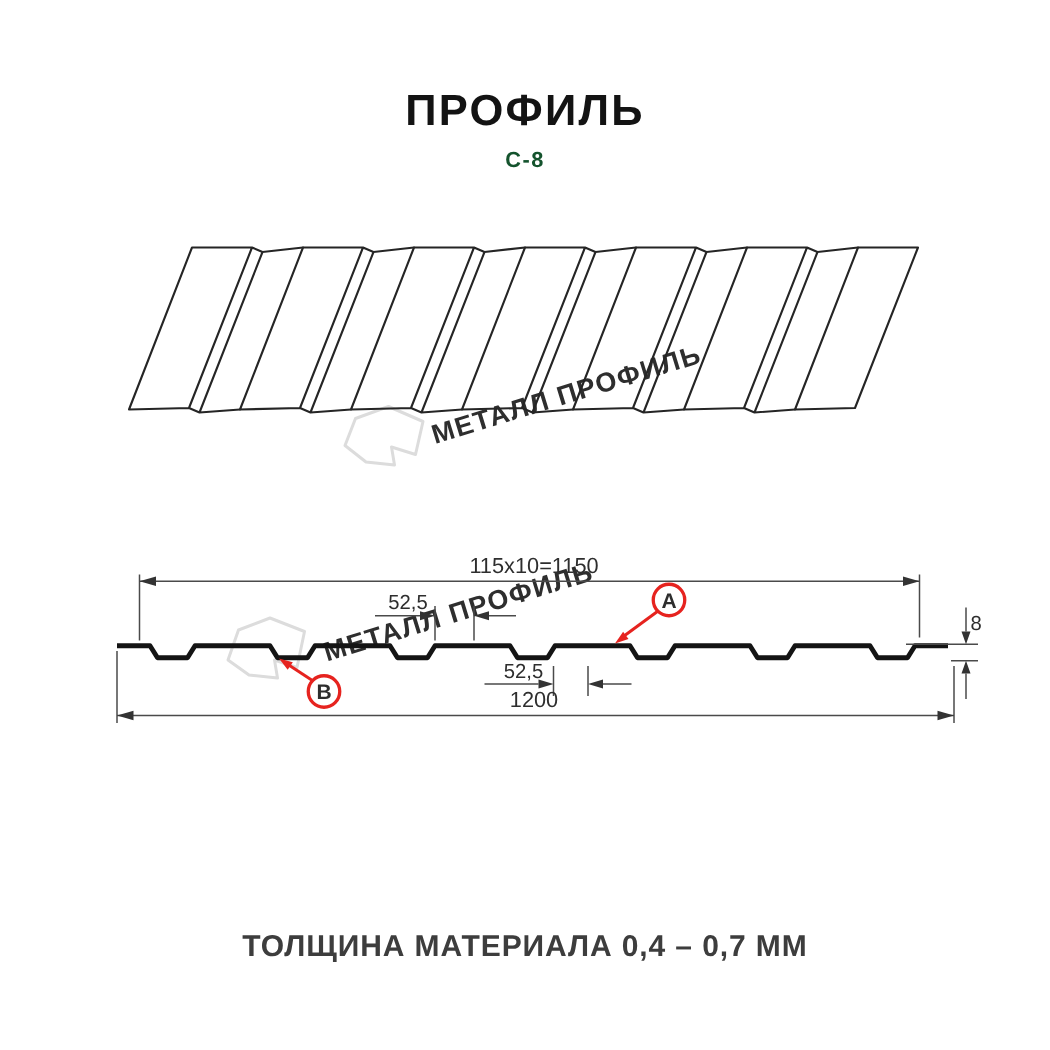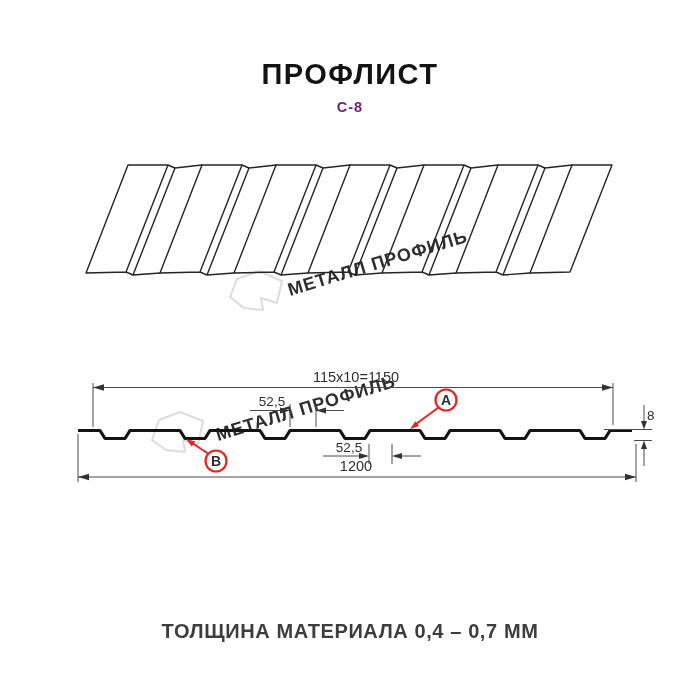--- a/index.html
+++ b/index.html
@@ -6,39 +6,39 @@
   .page{
     position:relative;width:700px;height:700px;background:#ffffff;overflow:hidden;
     font-family:"Liberation Sans",sans-serif;
   }
   .title{
     position:absolute;left:0;top:58px;width:700px;text-align:center;
     font-size:29px;font-weight:800;letter-spacing:1.5px;color:#131313;
   }
   .subtitle{
     position:absolute;left:0;top:99px;width:700px;text-align:center;
-    font-size:14.5px;font-weight:700;letter-spacing:1px;color:#701a75;
+    font-size:14.5px;font-weight:700;letter-spacing:1px;color:#14532d;
   }
   .footer{
     position:absolute;left:0;top:620px;width:700px;text-align:center;
     font-size:20px;font-weight:600;letter-spacing:.6px;color:#3d3d3d;
   }
   svg.drawing{position:absolute;left:0;top:0;}
   svg.drawing text{font-family:"Liberation Sans",sans-serif;fill:#2e2e2e;}
   .dim-text{font-size:14.5px;}
   .dim-text-small{font-size:13.5px;}
   .side-letter{font-size:14px;font-weight:700;fill:#e6231f;}
   .wm-text{font-size:18px;font-weight:700;fill:#dcdcdc;letter-spacing:1px;}
 </style>
 </head>
 <body>
 
 <div class="page">
 
-  <div class="title">ПРОФЛИСТ</div>
+  <div class="title">ПРОФИЛЬ</div>
   <div class="subtitle">С-8</div>
 
   <svg class="drawing" width="700" height="700" viewBox="0 0 700 700">
 
     <g>
       <path d="M230,297 L237,279 L259,271 L282,281 L277,303 L261,298 L263,310 L244,308 Z" fill="none" stroke="#dcdcdc" stroke-width="2" stroke-linejoin="round"></path>
       <text class="wm-text" x="290" y="296" transform="rotate(-17 290 296)">МЕТАЛЛ ПРОФИЛЬ</text>
     </g>
     <g>
       <path d="M152,440 L159,420 L180,412 L203,421 L198,445 L183,440 L185,452 L166,450 Z" fill="none" stroke="#dcdcdc" stroke-width="2" stroke-linejoin="round"></path>

